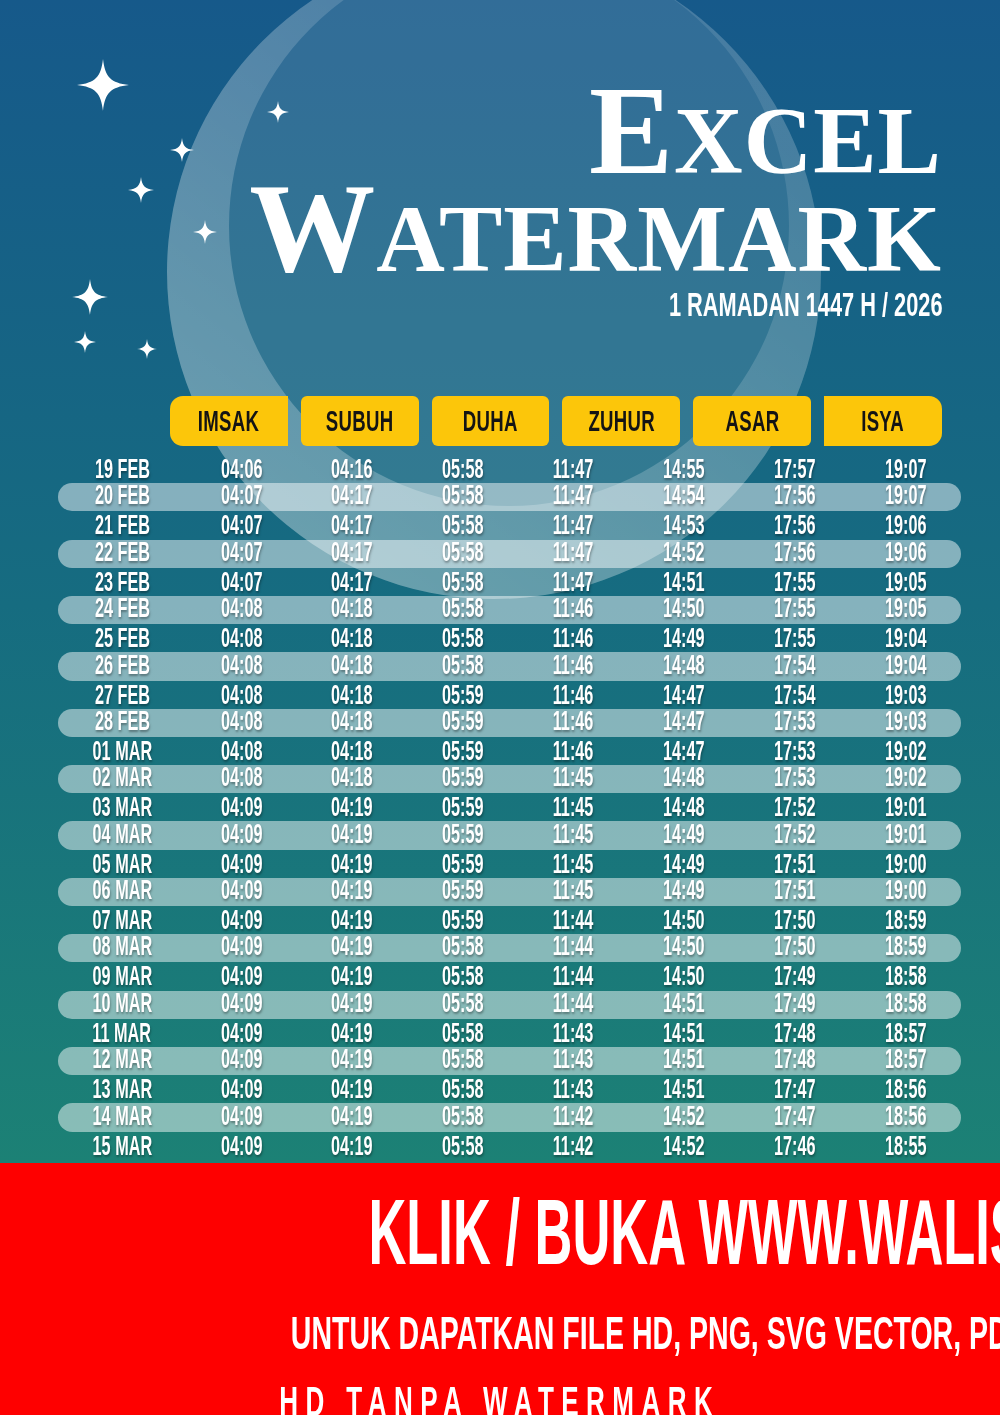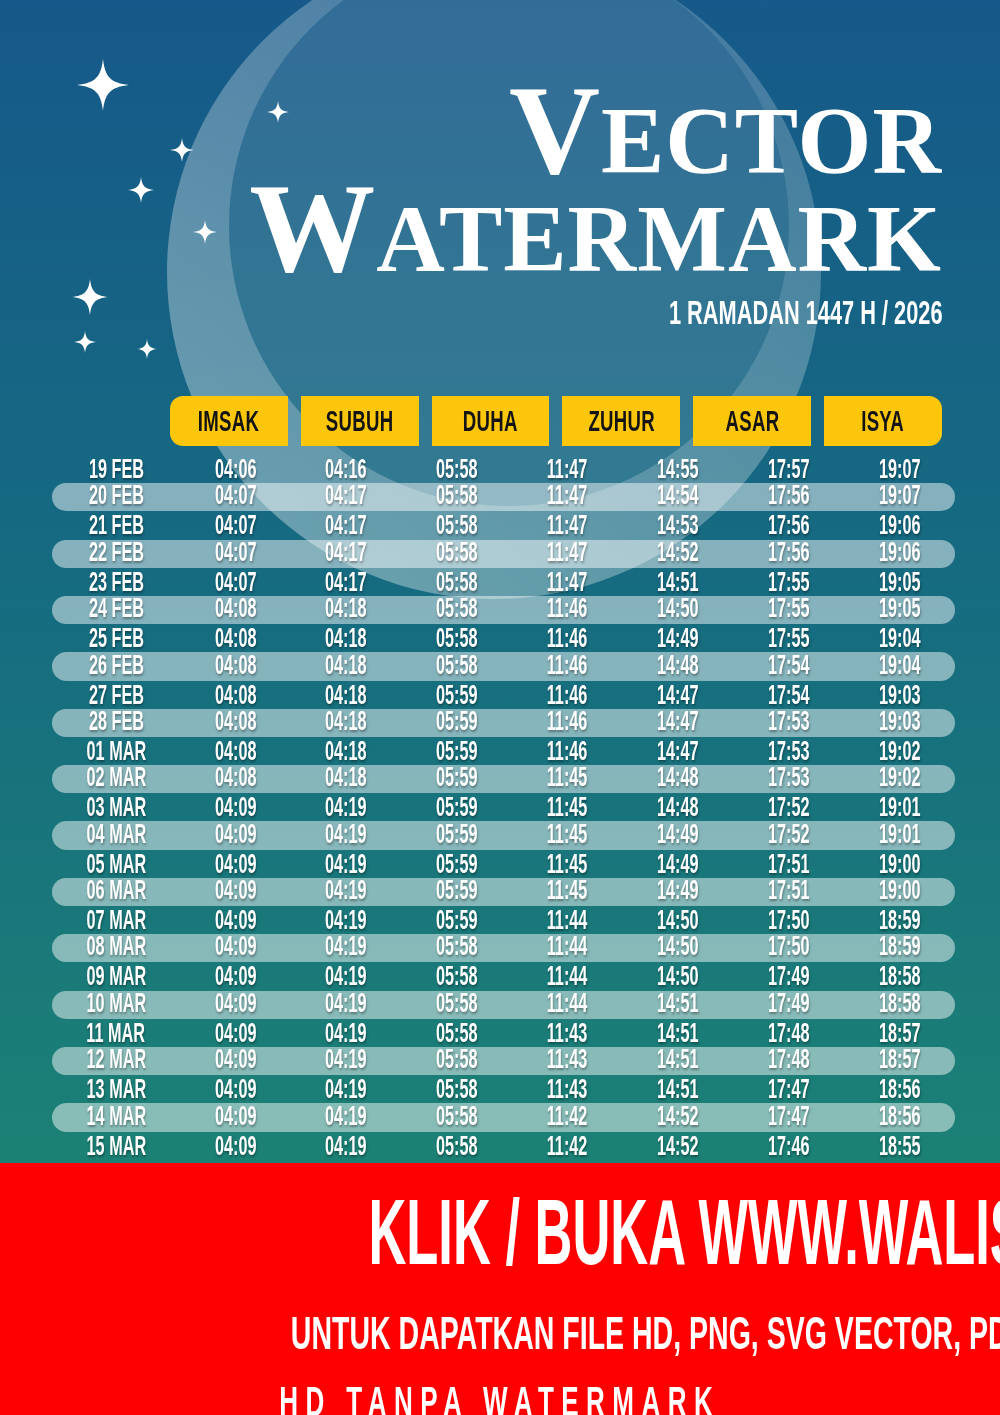--- a/index.html
+++ b/index.html
@@ -11,33 +11,33 @@
 
   
   .cnd{display:inline-block;white-space:nowrap;font-weight:bold;color:#fff;
        transform:scaleX(0.60);transform-origin:center center;}
 
   
   .title{position:absolute;top:66px;right:58px;text-align:right;color:#fff;
          font-family:"Liberation Serif",serif;font-weight:bold;}
   .t-line{display:block;font-size:95px;line-height:88px;letter-spacing:1px;}
   .t-line::first-letter{font-size:126px;}
-  .subtitle{position:absolute;top:292px;right:58px;text-align:left;}
+  .subtitle{position:absolute;top:284px;right:58px;text-align:left;}
   .sub-line{display:block;line-height:41px;}
   .sub-line .cnd{font-size:33px;transform:scaleX(0.66);transform-origin:right center;}
 
   
   .thead{position:absolute;left:170px;top:396px;width:772px;height:50px;display:flex;gap:13px;}
-  .hcell{flex:1;background:#FCC60A;display:flex;align-items:center;justify-content:center;}
+  .hcell{flex:1;background:#FCC60A;display:flex;align-items:center;justify-content:center;border-radius:6px;}
   .hcell:first-child{border-radius:13px 0 0 13px;}
   .hcell:last-child{border-radius:0 13px 13px 0;}
   .hcell .cnd{font-size:30px;color:#141414;transform:scaleX(0.62);letter-spacing:0.5px;}
 
   
-  .tbody{position:absolute;left:52px;top:455px;width:903px;}
+  .tbody{position:absolute;left:58px;top:455px;width:903px;}
   .row{height:28.2px;display:flex;align-items:center;}
   .row.striped{background:rgba(255,255,255,0.48);border-radius:15px;align-items:flex-end;}
   .cell-date{width:128px;display:flex;align-items:center;justify-content:center;}
   .cell-time{width:110.7px;display:flex;align-items:center;justify-content:center;}
   .tbody .cnd{font-size:28px;transform:scaleX(0.58);
               text-shadow:1px 2px 3px rgba(0,0,0,0.35);}
 
   
   .footer{position:absolute;left:0;top:1163px;width:1000px;height:252px;background:#FE0000;
           text-align:center;color:#fff;}
@@ -73,21 +73,21 @@
         <path transform="translate(141,190) scale(13)" d="M0,-1 C0.08,-0.3 0.3,-0.08 1,0 C0.3,0.08 0.08,0.3 0,1 C-0.08,0.3 -0.3,0.08 -1,0 C-0.3,-0.08 -0.08,-0.3 0,-1 Z"></path>
         <path transform="translate(205,232) scale(12)" d="M0,-1 C0.08,-0.3 0.3,-0.08 1,0 C0.3,0.08 0.08,0.3 0,1 C-0.08,0.3 -0.3,0.08 -1,0 C-0.3,-0.08 -0.08,-0.3 0,-1 Z"></path>
         <path transform="translate(90,297) scale(18)" d="M0,-1 C0.08,-0.3 0.3,-0.08 1,0 C0.3,0.08 0.08,0.3 0,1 C-0.08,0.3 -0.3,0.08 -1,0 C-0.3,-0.08 -0.08,-0.3 0,-1 Z"></path>
         <path transform="translate(85,342) scale(11)" d="M0,-1 C0.08,-0.3 0.3,-0.08 1,0 C0.3,0.08 0.08,0.3 0,1 C-0.08,0.3 -0.3,0.08 -1,0 C-0.3,-0.08 -0.08,-0.3 0,-1 Z"></path>
         <path transform="translate(147,349) scale(10)" d="M0,-1 C0.08,-0.3 0.3,-0.08 1,0 C0.3,0.08 0.08,0.3 0,1 C-0.08,0.3 -0.3,0.08 -1,0 C-0.3,-0.08 -0.08,-0.3 0,-1 Z"></path>
       </g>
     </svg>
   </div>
 
   <h1 class="title">
-    <span class="t-line">VECTOR</span>
+    <span class="t-line">EXCEL</span>
     <span class="t-line">WATERMARK</span>
   </h1>
 
   <div class="subtitle">
     <span class="sub-line"><span class="cnd">1 RAMADAN 1447 H / 2026</span></span>
   </div>
 
   <div class="thead" id="col-headers">
       <div class="hcell">
         <span class="cnd">IMSAK</span>

